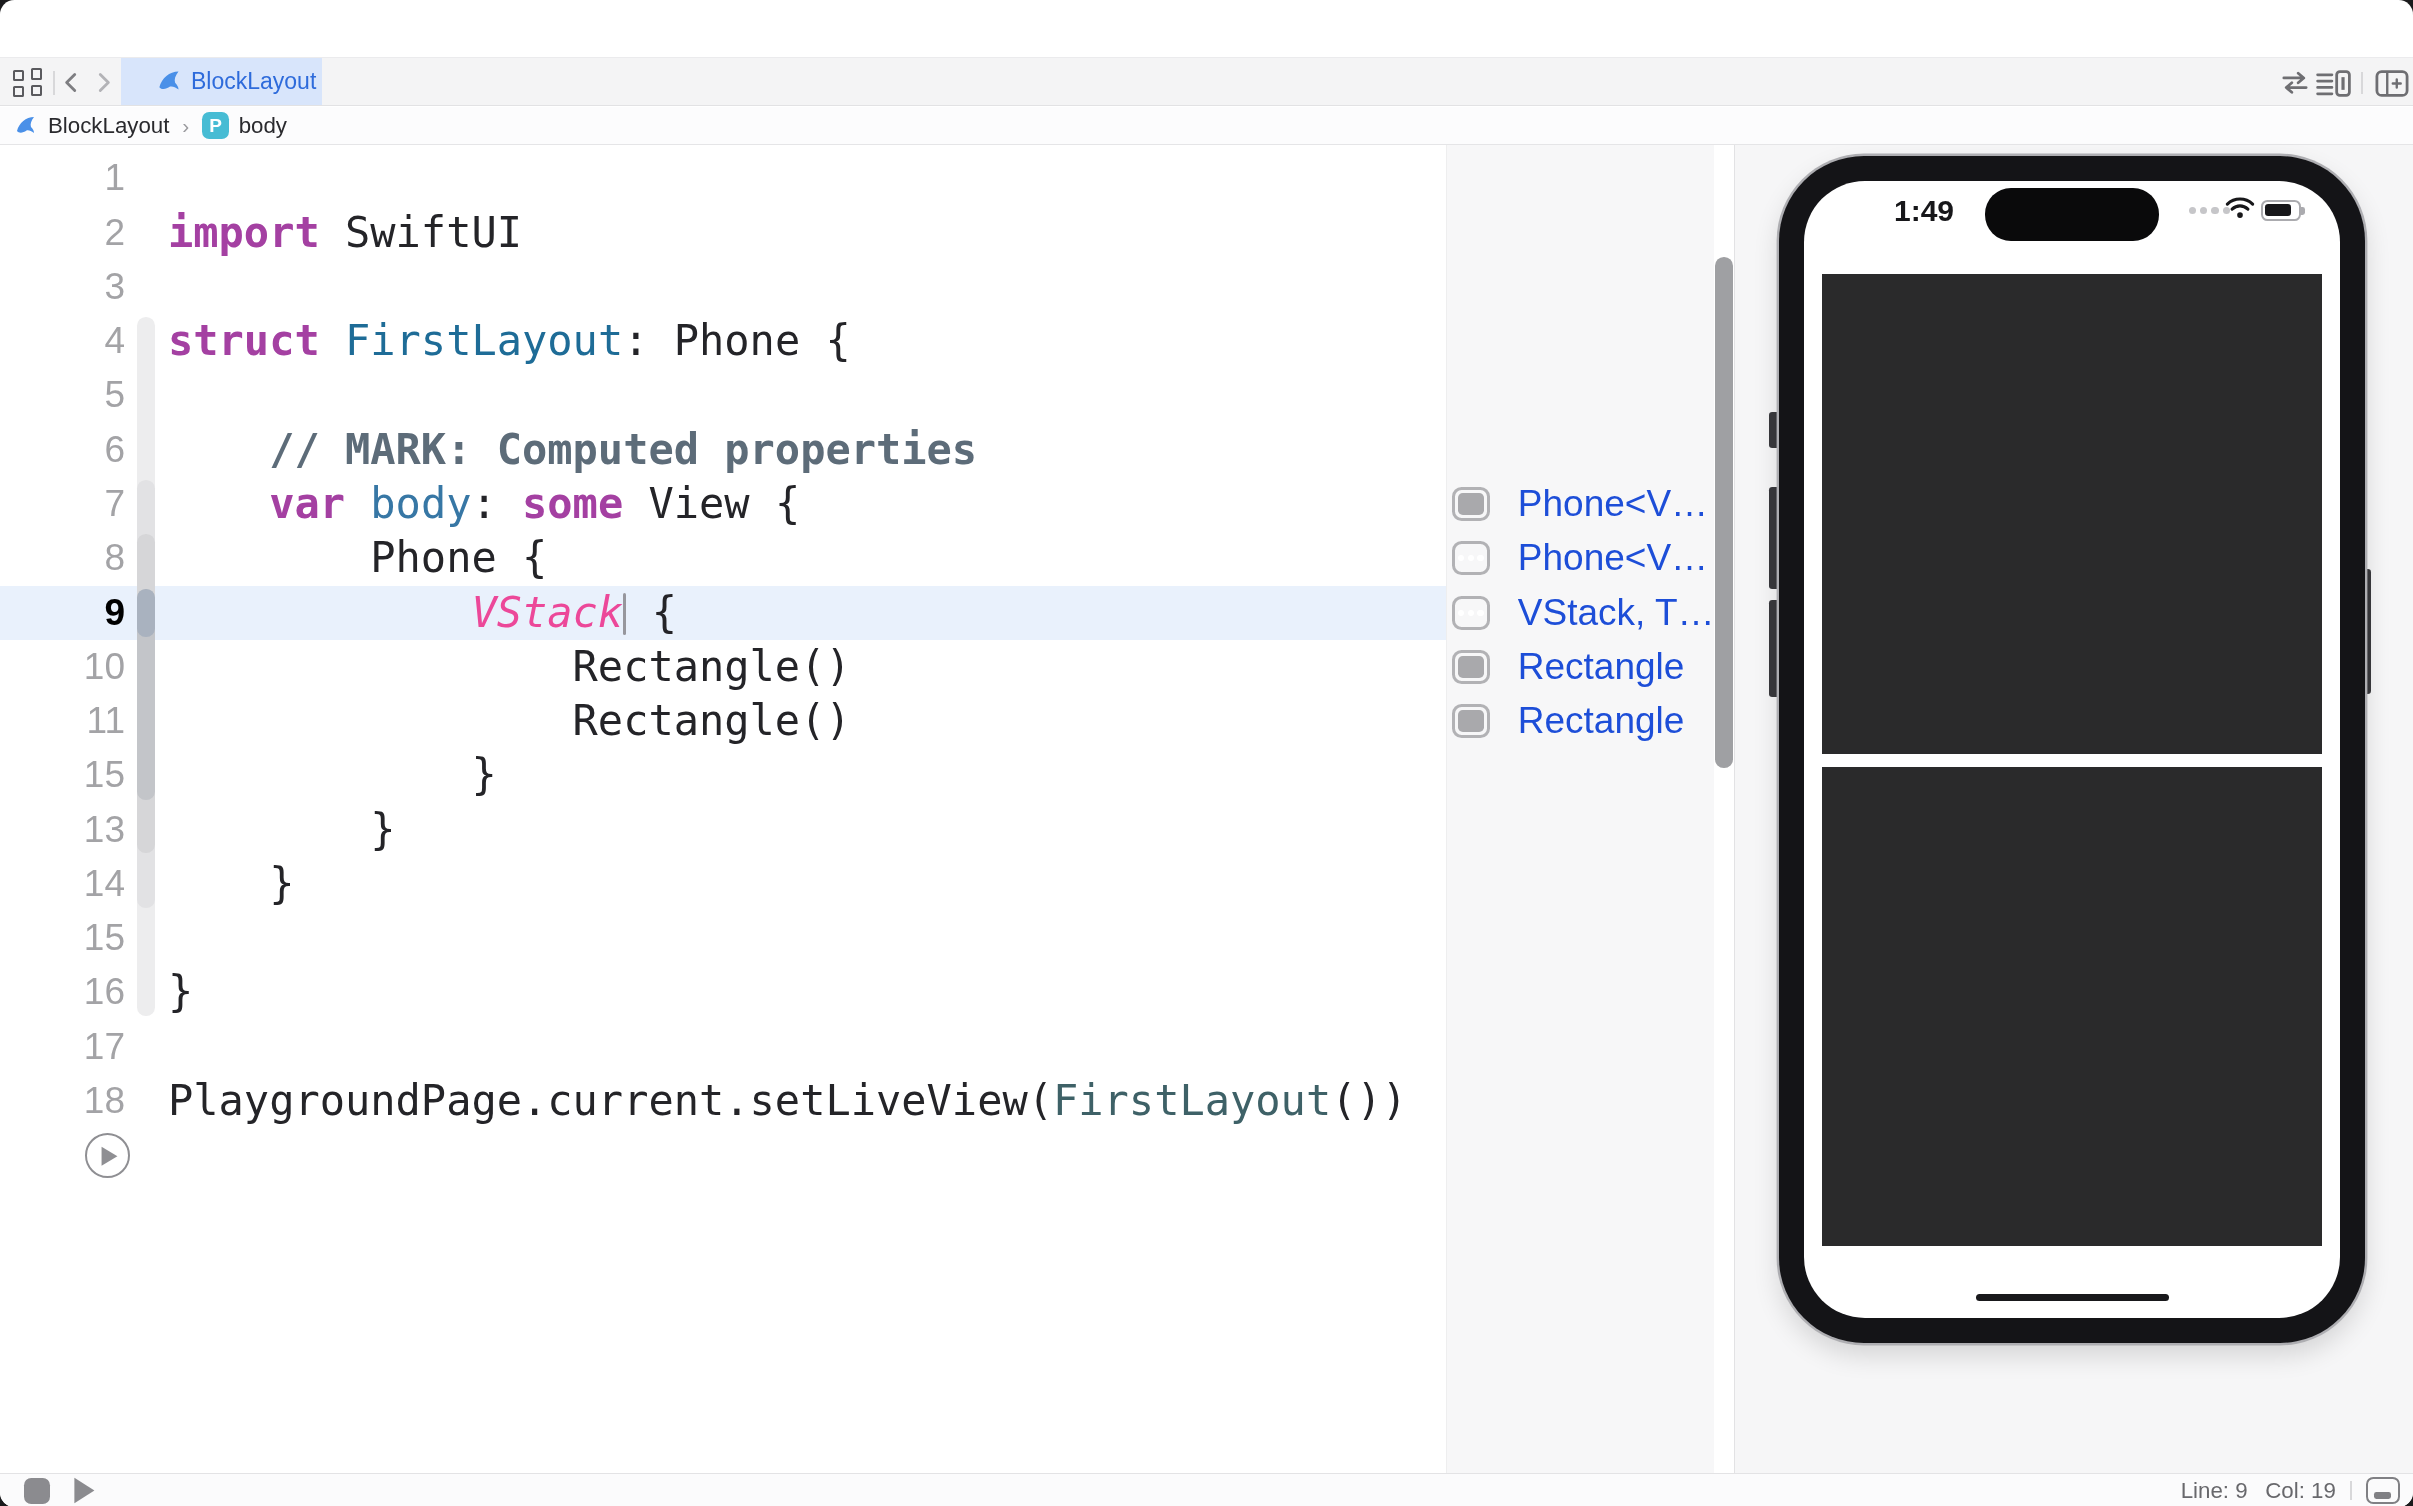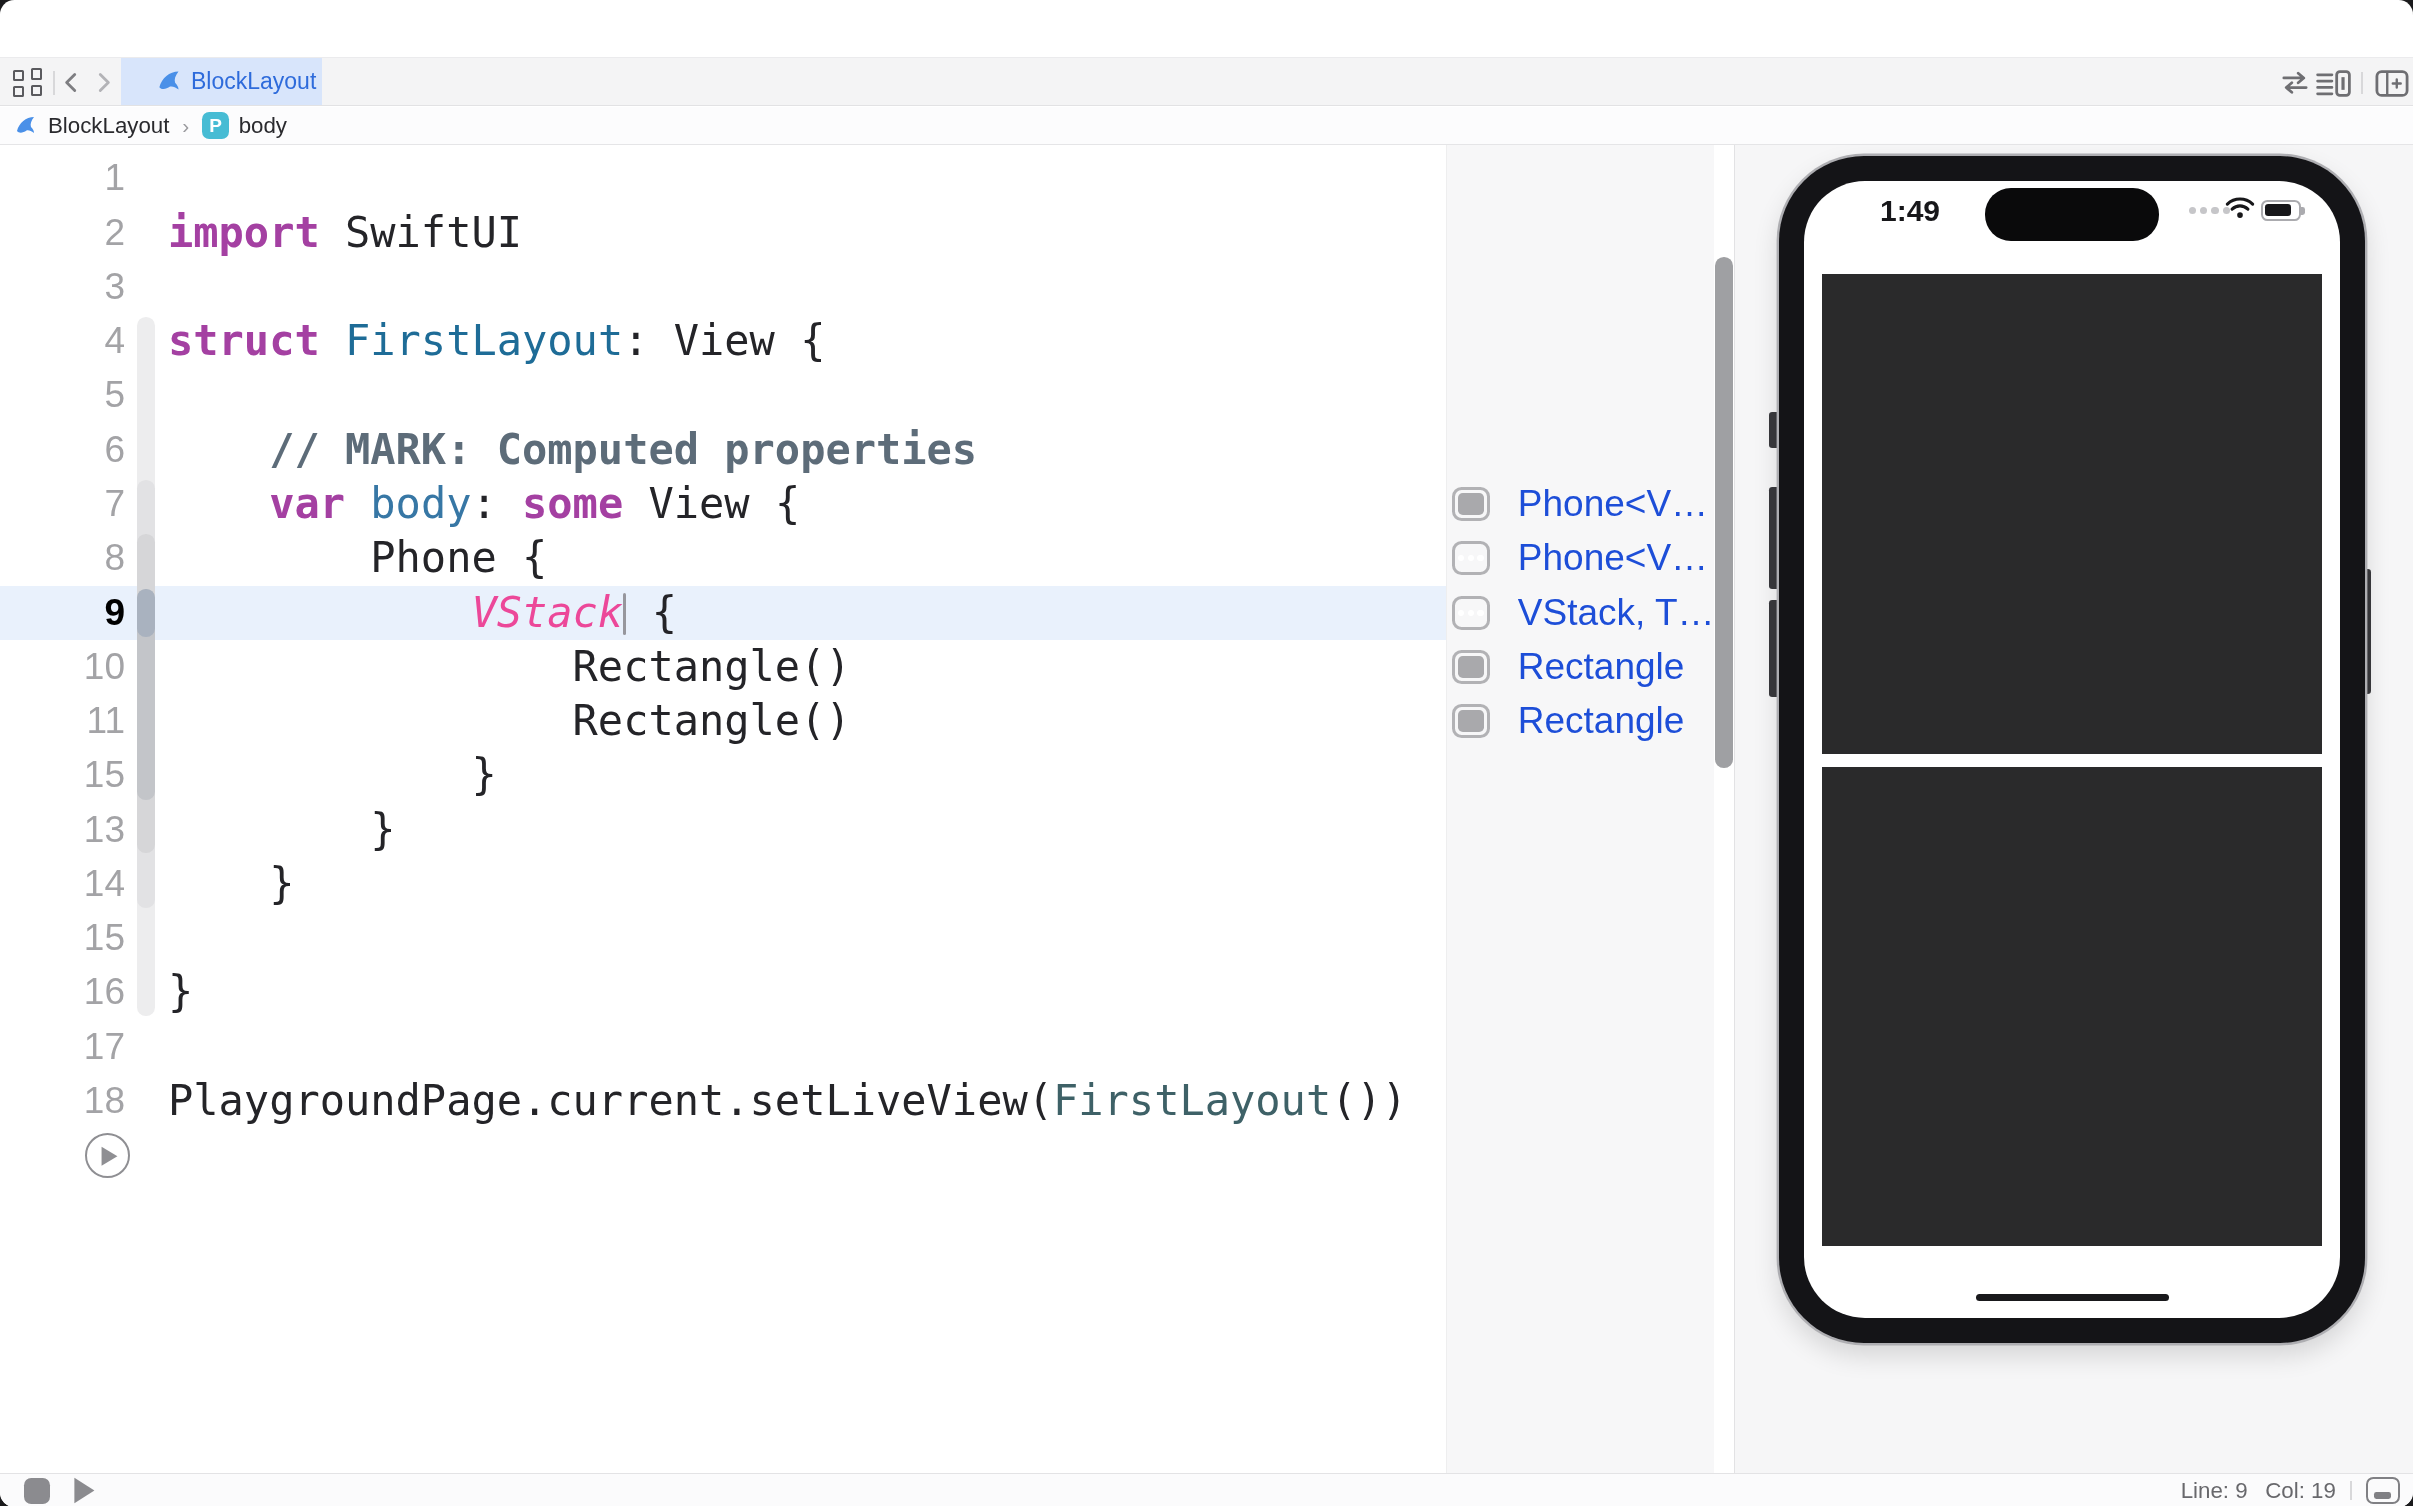--- a/index.html
+++ b/index.html
@@ -80,21 +80,21 @@
   .res-label{margin-left:28px;font-size:37px;color:#1d4ed8;white-space:nowrap;overflow:hidden;}
 
   .vscroll-thumb{position:absolute;left:1715px;top:112px;width:17.6px;height:511px;border-radius:8.8px;background:#9fa0a3;z-index:6;}
 
   
   .live{position:absolute;left:1734px;top:0;right:0;height:100%;background:#f6f6f7;border-left:0.8px solid #e2e2e4;}
   .side-btn{position:absolute;background:#39393d;border-radius:3.2px;}
   .phone-frame{position:absolute;left:44px;top:11.2px;width:586px;height:1187px;background:#141417;border-radius:85px;
     box-shadow:0 0 0 2.4px #aeaeb2, 0 11.2px 27px rgba(0,0,0,.14);}
   .screen{position:absolute;inset:25px;background:#fff;border-radius:61px;overflow:hidden;}
-  .ph-time{position:absolute;left:62px;top:11.2px;width:88px;height:38px;line-height:38px;text-align:center;
+  .ph-time{position:absolute;left:62px;top:11.2px;width:88px;height:38px;line-height:38px;text-align:right;
     font-size:30px;font-weight:600;color:#17171a;}
   .island{position:absolute;left:181px;top:7.2px;width:174px;height:53px;border-radius:26px;background:#0a0a0b;}
   .cell-dots{position:absolute;left:385px;top:26px;display:flex;gap:4px;}
   .cell-dots i{width:7.2px;height:7.2px;border-radius:50%;background:#c6c6c9;}
   .wifi{position:absolute;left:421px;top:14.4px;}
   .battery{position:absolute;left:457px;top:18.4px;width:40px;height:21px;border:2.4px solid #ababaf;border-radius:6.4px;}
   .battery .lvl{position:absolute;left:2.4px;top:2.4px;bottom:2.4px;width:26px;background:#17171a;border-radius:3.2px;}
   .battery .cap{position:absolute;right:-5.6px;top:5.6px;width:3.2px;height:8px;background:#ababaf;border-radius:0 2.4px 2.4px 0;}
   .block{position:absolute;left:18.4px;width:500px;background:#2a2a2b;}
   .block.one{top:93px;height:480px;}
@@ -202,21 +202,21 @@
         <div class="row" style="top: 61px;">
           <span class="ln">2</span>
           <span class="code"><span class="tk-keyword" style="color: rgb(164, 64, 162);">import</span><span class="tk-plain" style="color: rgb(36, 36, 40);"> SwiftUI</span></span>
         </div>
         <div class="row" style="top: 115px;">
           <span class="ln">3</span>
           <span class="code"></span>
         </div>
         <div class="row" style="top: 169px;">
           <span class="ln">4</span>
-          <span class="code"><span class="tk-keyword" style="color: rgb(164, 64, 162);">struct</span><span class="tk-plain" style="color: rgb(36, 36, 40);"> </span><span class="tk-decl" style="color: rgb(30, 108, 151);">FirstLayout</span><span class="tk-plain" style="color: rgb(36, 36, 40);">: View {</span></span>
+          <span class="code"><span class="tk-keyword" style="color: rgb(164, 64, 162);">struct</span><span class="tk-plain" style="color: rgb(36, 36, 40);"> </span><span class="tk-decl" style="color: rgb(30, 108, 151);">FirstLayout</span><span class="tk-plain" style="color: rgb(36, 36, 40);">: Phone {</span></span>
         </div>
         <div class="row" style="top: 223px;">
           <span class="ln">5</span>
           <span class="code"></span>
         </div>
         <div class="row" style="top: 278px;">
           <span class="ln">6</span>
           <span class="code"><span class="tk-comment" style="color: rgb(93, 108, 121);">    // MARK: Computed properties</span></span>
         </div>
         <div class="row" style="top: 332px;">

